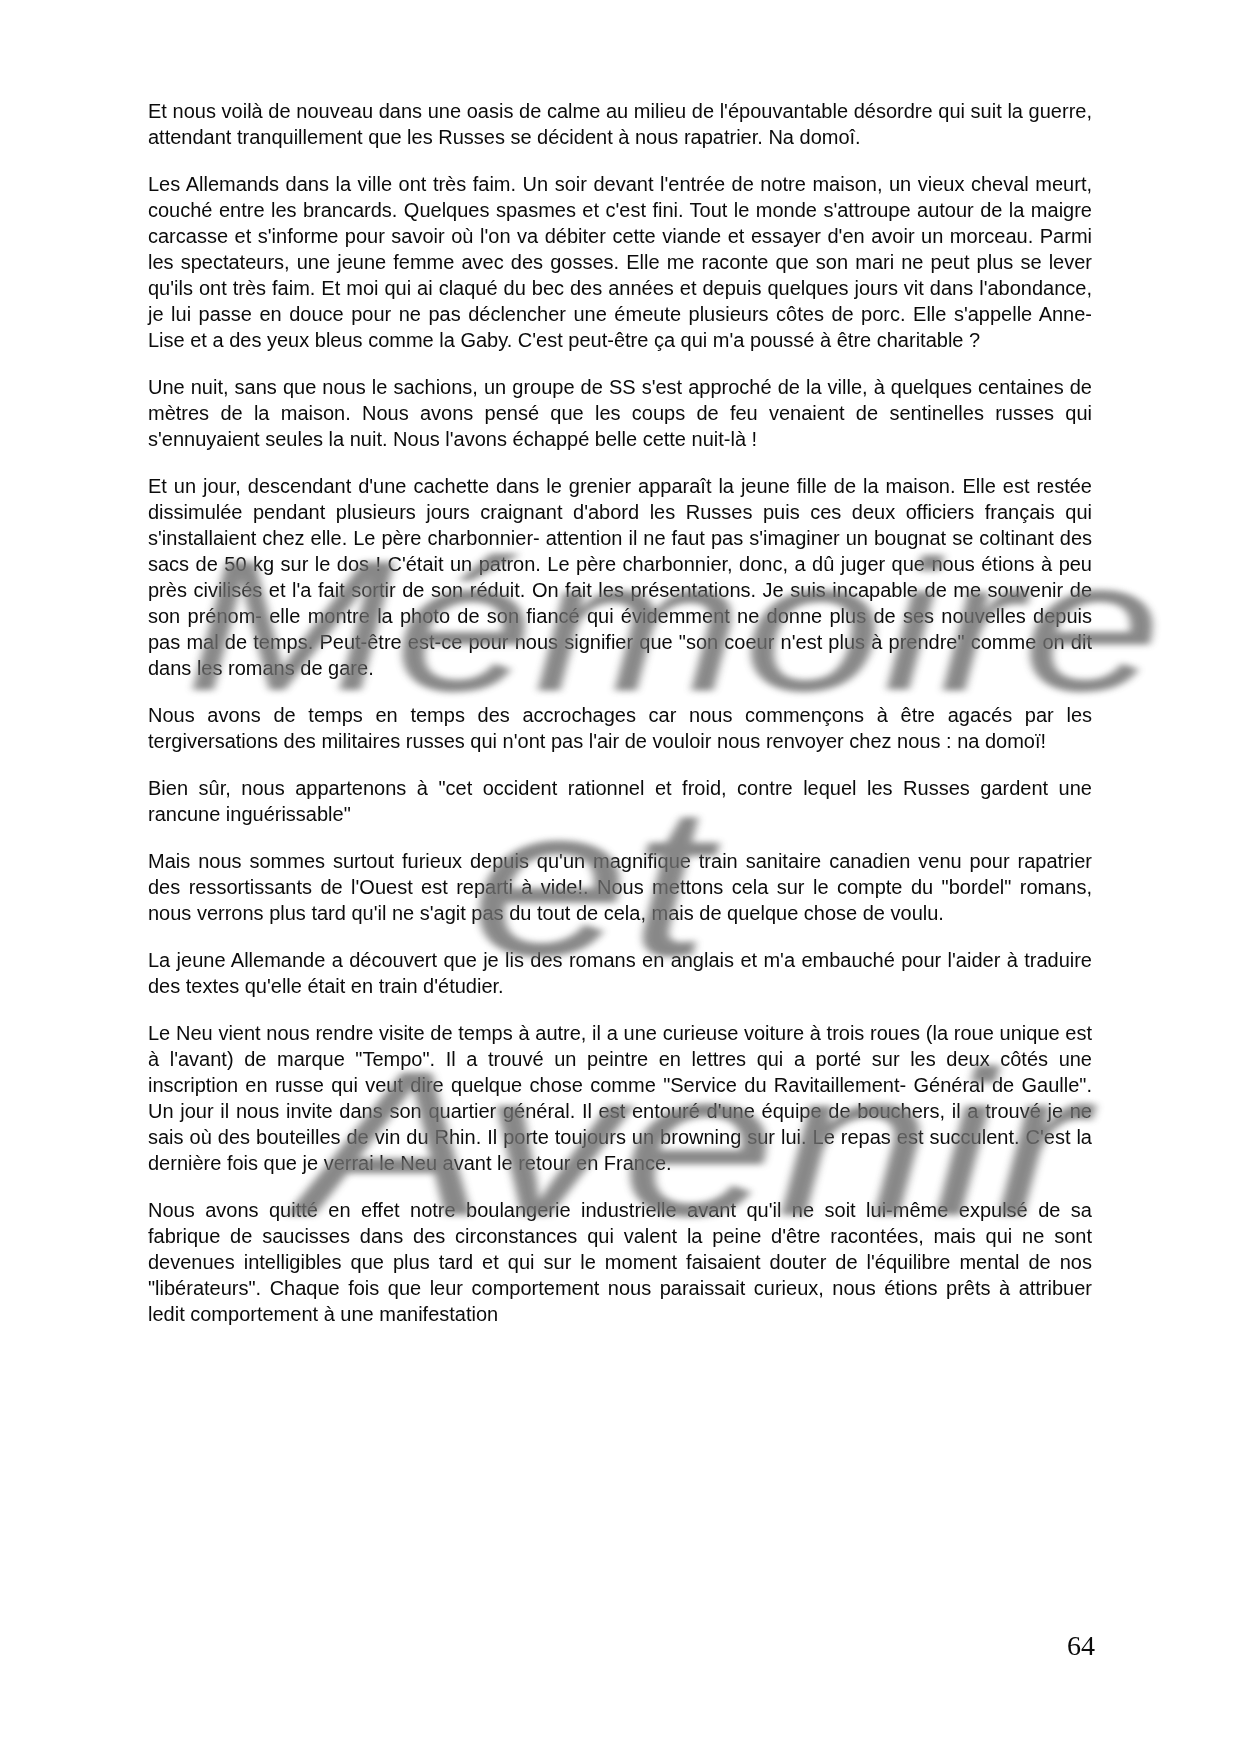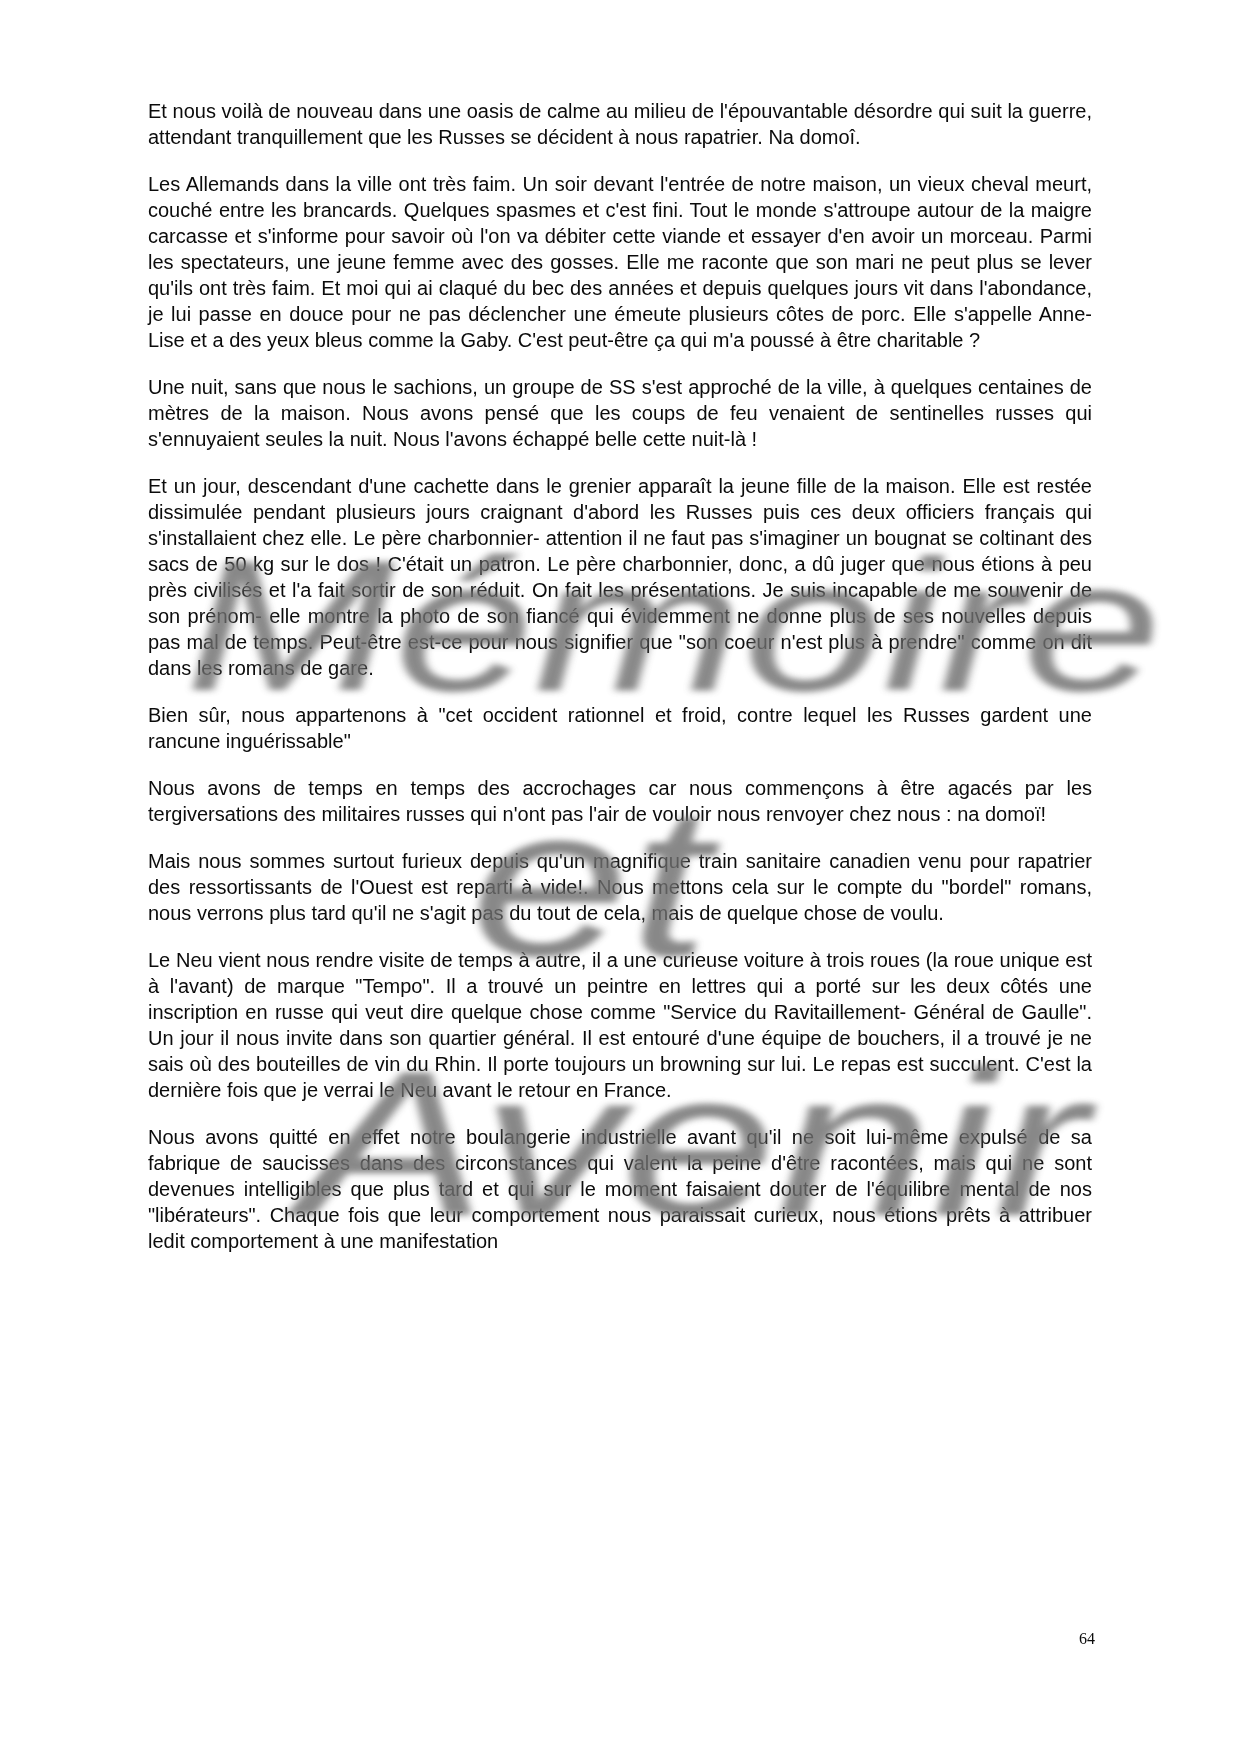--- a/index.html
+++ b/index.html
@@ -39,38 +39,39 @@
     pointer-events: none;
   }
   .wm-memoire { left: 185px; top: 533px;  font-size: 186px; }
   .wm-et      { left: 470px; top: 775px;  font-size: 213px; }
   .wm-avenir  { left: 300px; top: 1040px; font-size: 207px; }
   .page-number {
     position: absolute;
     top: 1630px;
     right: 145px;
     font-family: "Liberation Serif", serif;
-    font-size: 16px;
+    font-size: 28px;
     color: #0b0b0b;
     z-index: 1;
   }
 </style>
 </head>
 <body>
 
 <div class="page">
 
   <div class="text-block">
     <p>Et nous voilà de nouveau dans une oasis de calme au milieu de l'épouvantable désordre qui suit la guerre, attendant tranquillement que les Russes se décident à nous rapatrier. Na domoî.</p>
     <p>Les Allemands dans la ville ont très faim. Un soir devant l'entrée de notre maison, un vieux cheval meurt, couché entre les brancards. Quelques spasmes et c'est fini. Tout le monde s'attroupe autour de la maigre carcasse et s'informe pour savoir où l'on va débiter cette viande et essayer d'en avoir un morceau. Parmi les spectateurs, une jeune femme avec des gosses. Elle me raconte que son mari ne peut plus se lever qu'ils ont très faim. Et moi qui ai claqué du bec des années et depuis quelques jours vit dans l'abondance, je lui passe en douce pour ne pas déclencher une émeute plusieurs côtes de porc. Elle s'appelle Anne-Lise et a des yeux bleus comme la Gaby. C'est peut-être ça qui m'a poussé à être charitable ?</p>
     <p>Une nuit, sans que nous le sachions, un groupe de SS s'est approché de la ville, à quelques centaines de mètres de la maison. Nous avons pensé que les coups de feu venaient de sentinelles russes qui s'ennuyaient seules la nuit. Nous l'avons échappé belle cette nuit-là !</p>
     <p>Et un jour, descendant d'une cachette dans le grenier apparaît la jeune fille de la maison. Elle est restée dissimulée pendant plusieurs jours craignant d'abord les Russes puis ces deux officiers français qui s'installaient chez elle. Le père charbonnier- attention il ne faut pas s'imaginer un bougnat se coltinant des sacs de 50 kg sur le dos ! C'était un patron. Le père charbonnier, donc, a dû juger que nous étions à peu près civilisés et l'a fait sortir de son réduit. On fait les présentations. Je suis incapable de me souvenir de son prénom- elle montre la photo de son fiancé qui évidemment ne donne plus de ses nouvelles depuis pas mal de temps. Peut-être est-ce pour nous signifier que "son coeur n'est plus à prendre" comme on dit dans les romans de gare.</p>
+    <p>Nous avons de temps en temps des accrochages car nous commençons à être agacés par les tergiversations des militaires russes qui n'ont pas l'air de vouloir nous renvoyer chez nous : na domoï!</p>
     <p>Bien sûr, nous appartenons à "cet occident rationnel et froid, contre lequel les Russes gardent une rancune inguérissable"</p>
-    <p>Nous avons de temps en temps des accrochages car nous commençons à être agacés par les tergiversations des militaires russes qui n'ont pas l'air de vouloir nous renvoyer chez nous : na domoï!</p>
     <p>Mais nous sommes surtout furieux depuis qu'un magnifique train sanitaire canadien venu pour rapatrier des ressortissants de l'Ouest est reparti à vide!. Nous mettons cela sur le compte du "bordel" romans, nous verrons plus tard qu'il ne s'agit pas du tout de cela, mais de quelque chose de voulu.</p>
+    <p>La jeune Allemande a découvert que je lis des romans en anglais et m'a embauché pour l'aider à traduire des textes qu'elle était en train d'étudier.</p>
     <p>Le Neu vient nous rendre visite de temps à autre, il a une curieuse voiture à trois roues (la roue unique est à l'avant) de marque "Tempo". Il a trouvé un peintre en lettres qui a porté sur les deux côtés une inscription en russe qui veut dire quelque chose comme "Service du Ravitaillement- Général de Gaulle". Un jour il nous invite dans son quartier général. Il est entouré d'une équipe de bouchers, il a trouvé je ne sais où des bouteilles de vin du Rhin. Il porte toujours un browning sur lui. Le repas est succulent. C'est la dernière fois que je verrai le Neu avant le retour en France.</p>
     <p>Nous avons quitté en effet notre boulangerie industrielle avant qu'il ne soit lui-même expulsé de sa fabrique de saucisses dans des circonstances qui valent la peine d'être racontées, mais qui ne sont devenues intelligibles que plus tard et qui sur le moment faisaient douter de l'équilibre mental de nos "libérateurs". Chaque fois que leur comportement nous paraissait curieux, nous étions prêts à attribuer ledit comportement à une manifestation</p>
   </div>
 
   <div class="watermark-word wm-memoire">Mémoire</div>
   <div class="watermark-word wm-et">et</div>
   <div class="watermark-word wm-avenir">Avenir</div>
 
   <div class="page-number">64</div>
 

